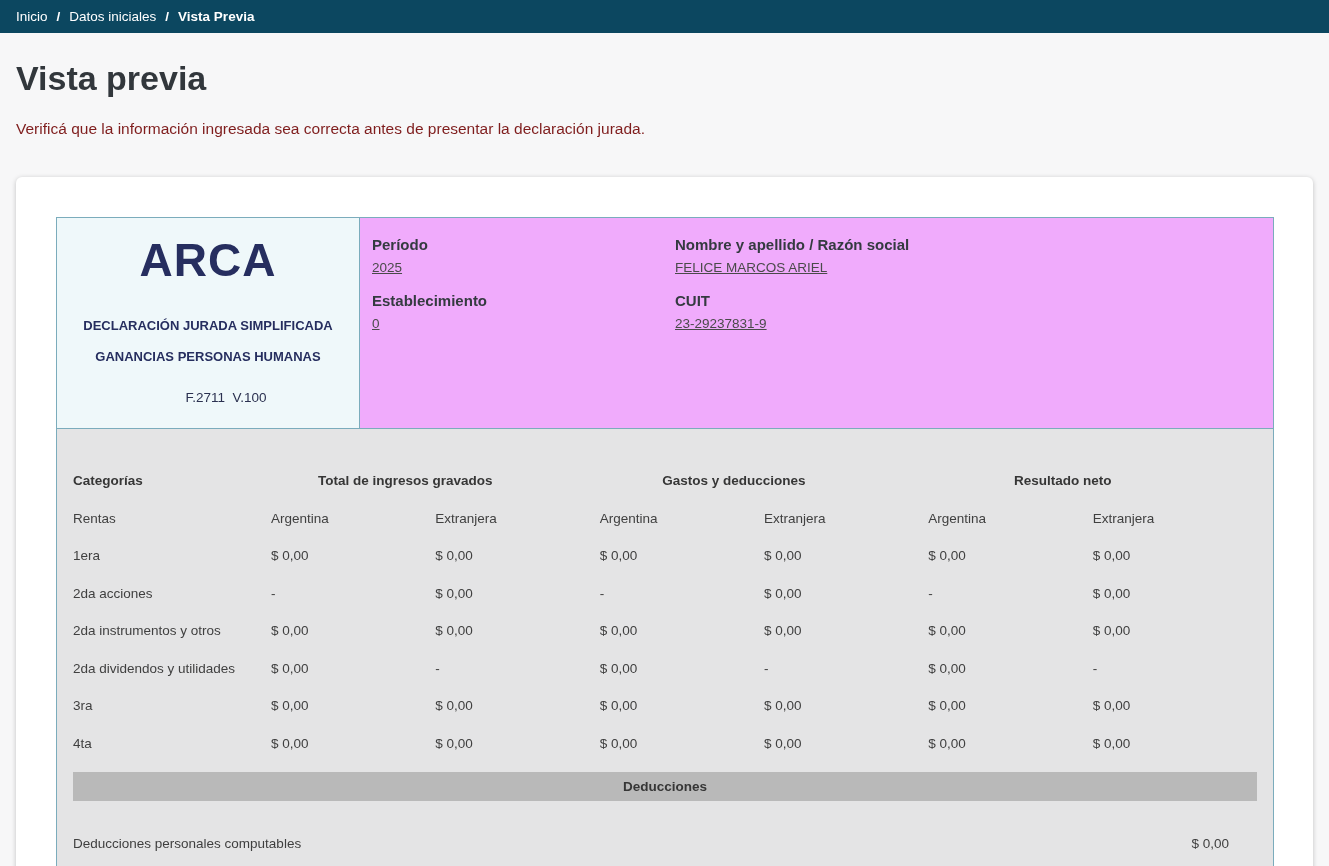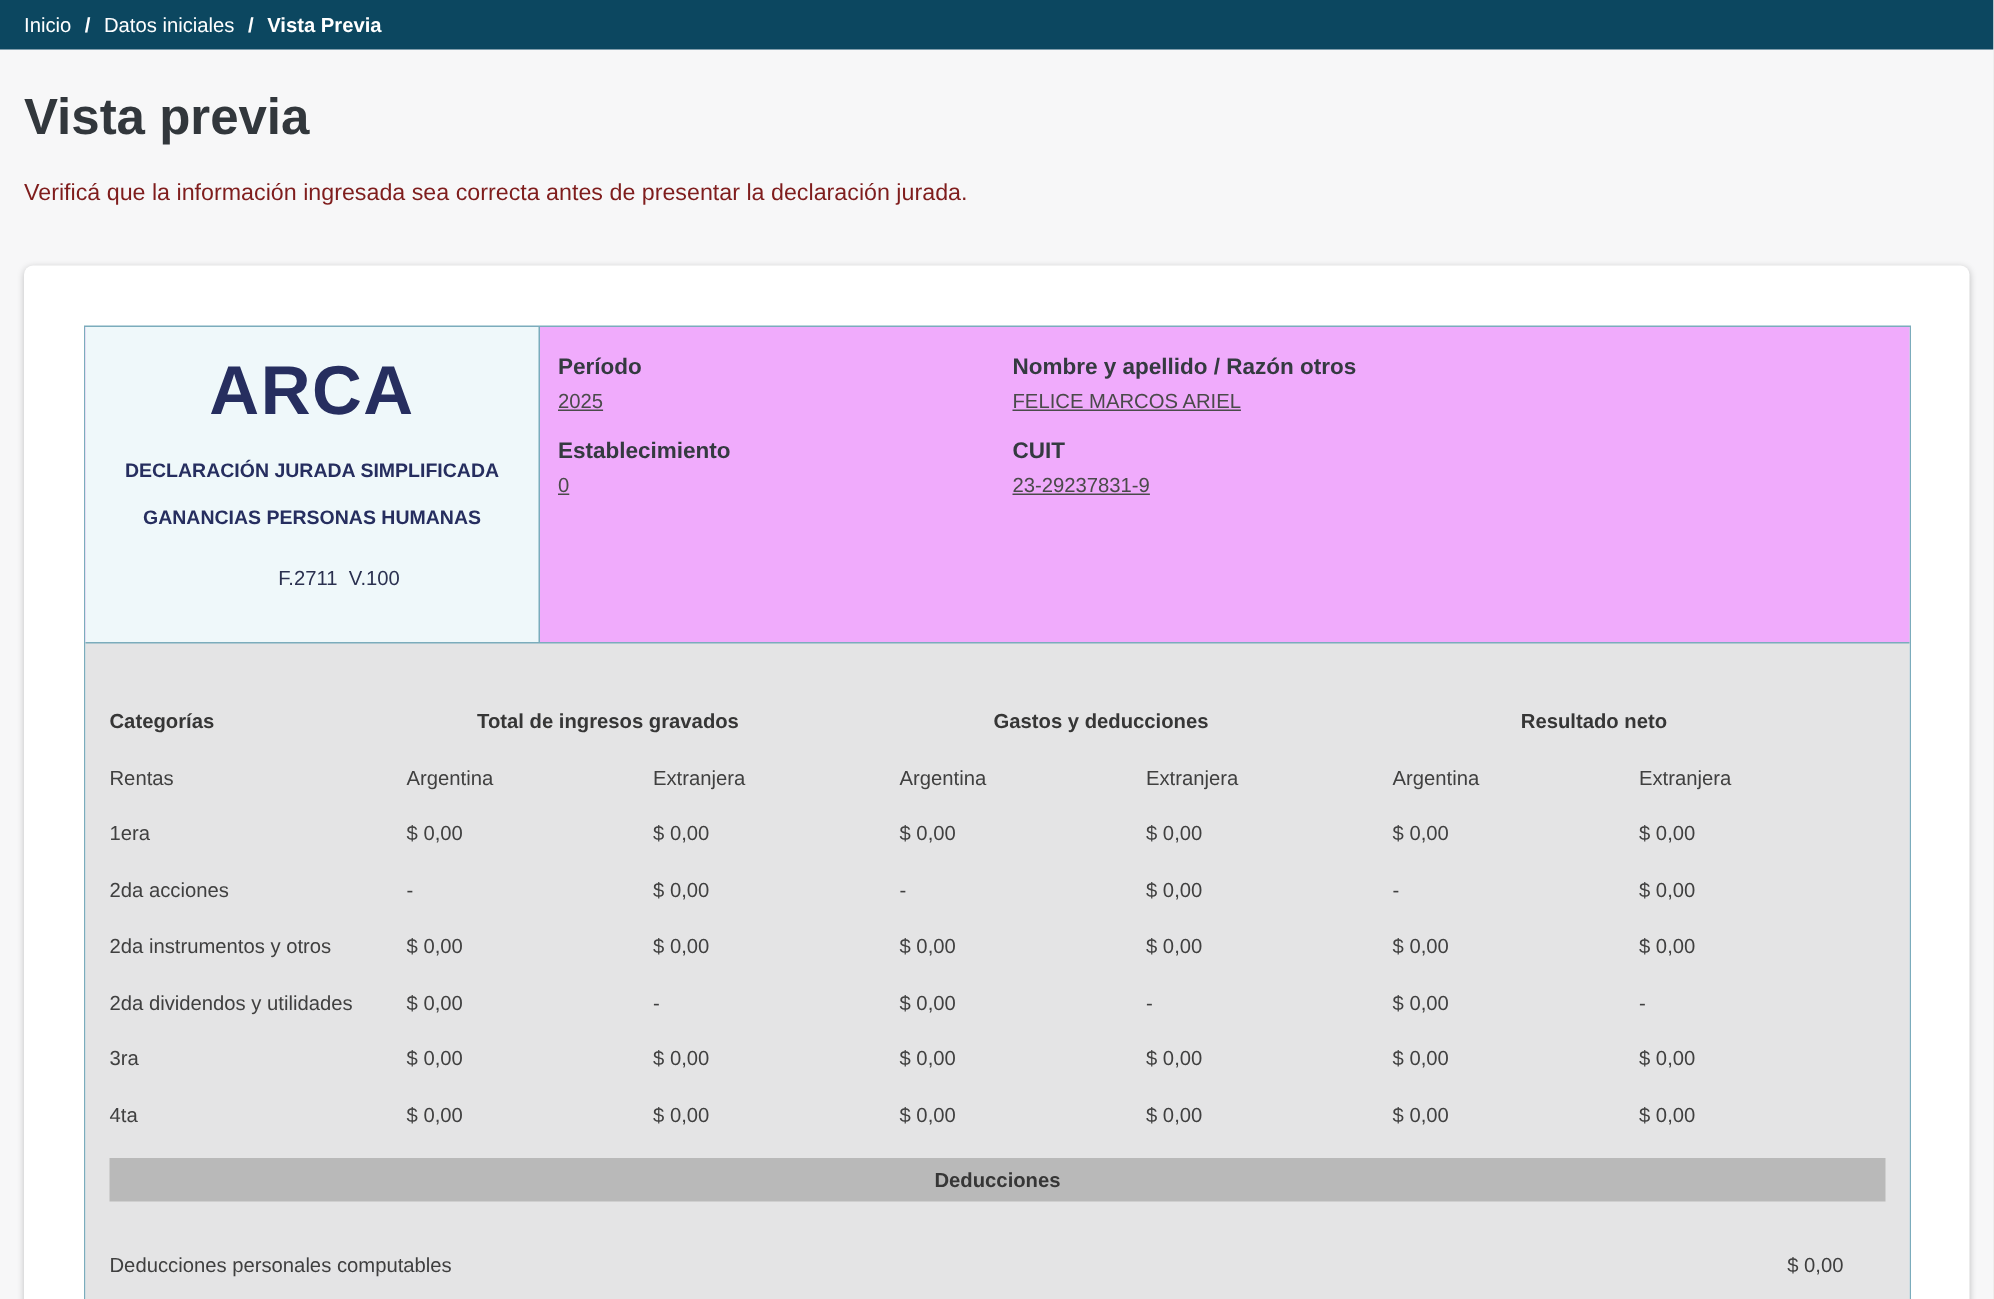--- a/index.html
+++ b/index.html
@@ -86,21 +86,21 @@
     align-items:center;
     padding-top:16px;
   }
   .logo-brand{
     font-size:46px;
     font-weight:700;
     letter-spacing:1px;
     color:var(--c-brand);
     line-height:52px;
   }
-  .logo-line1{margin-top:20px;font-size:13px;font-weight:700;color:var(--c-brand);text-align:center;}
+  .logo-line1{margin-top:32px;font-size:13px;font-weight:700;color:var(--c-brand);text-align:center;}
   .logo-line2{margin-top:16px;font-size:13px;font-weight:700;color:var(--c-brand);}
   .logo-form{margin-top:26px;font-size:13.5px;color:#2b3150;white-space:pre;margin-left:36px;}
   .hinfo{
     flex:1;
     display:grid;
     grid-template-columns:303px auto;
     align-content:start;
     row-gap:17px;
     padding:18px 10px 0 12px;
   }
@@ -171,21 +171,21 @@
         <div class="logo-line1">DECLARACIÓN JURADA SIMPLIFICADA</div>
         <div class="logo-line2">GANANCIAS PERSONAS HUMANAS</div>
         <div class="logo-form">F.2711  V.100</div>
       </div>
       <div class="hinfo">
         <div>
           <div class="field-label">Período</div>
           <div class="field-value">2025</div>
         </div>
         <div>
-          <div class="field-label">Nombre y apellido / Razón otros</div>
+          <div class="field-label">Nombre y apellido / Razón social</div>
           <div class="field-value">FELICE MARCOS ARIEL</div>
         </div>
         <div>
           <div class="field-label">Establecimiento</div>
           <div class="field-value">0</div>
         </div>
         <div>
           <div class="field-label">CUIT</div>
           <div class="field-value">23-29237831-9</div>
         </div>

